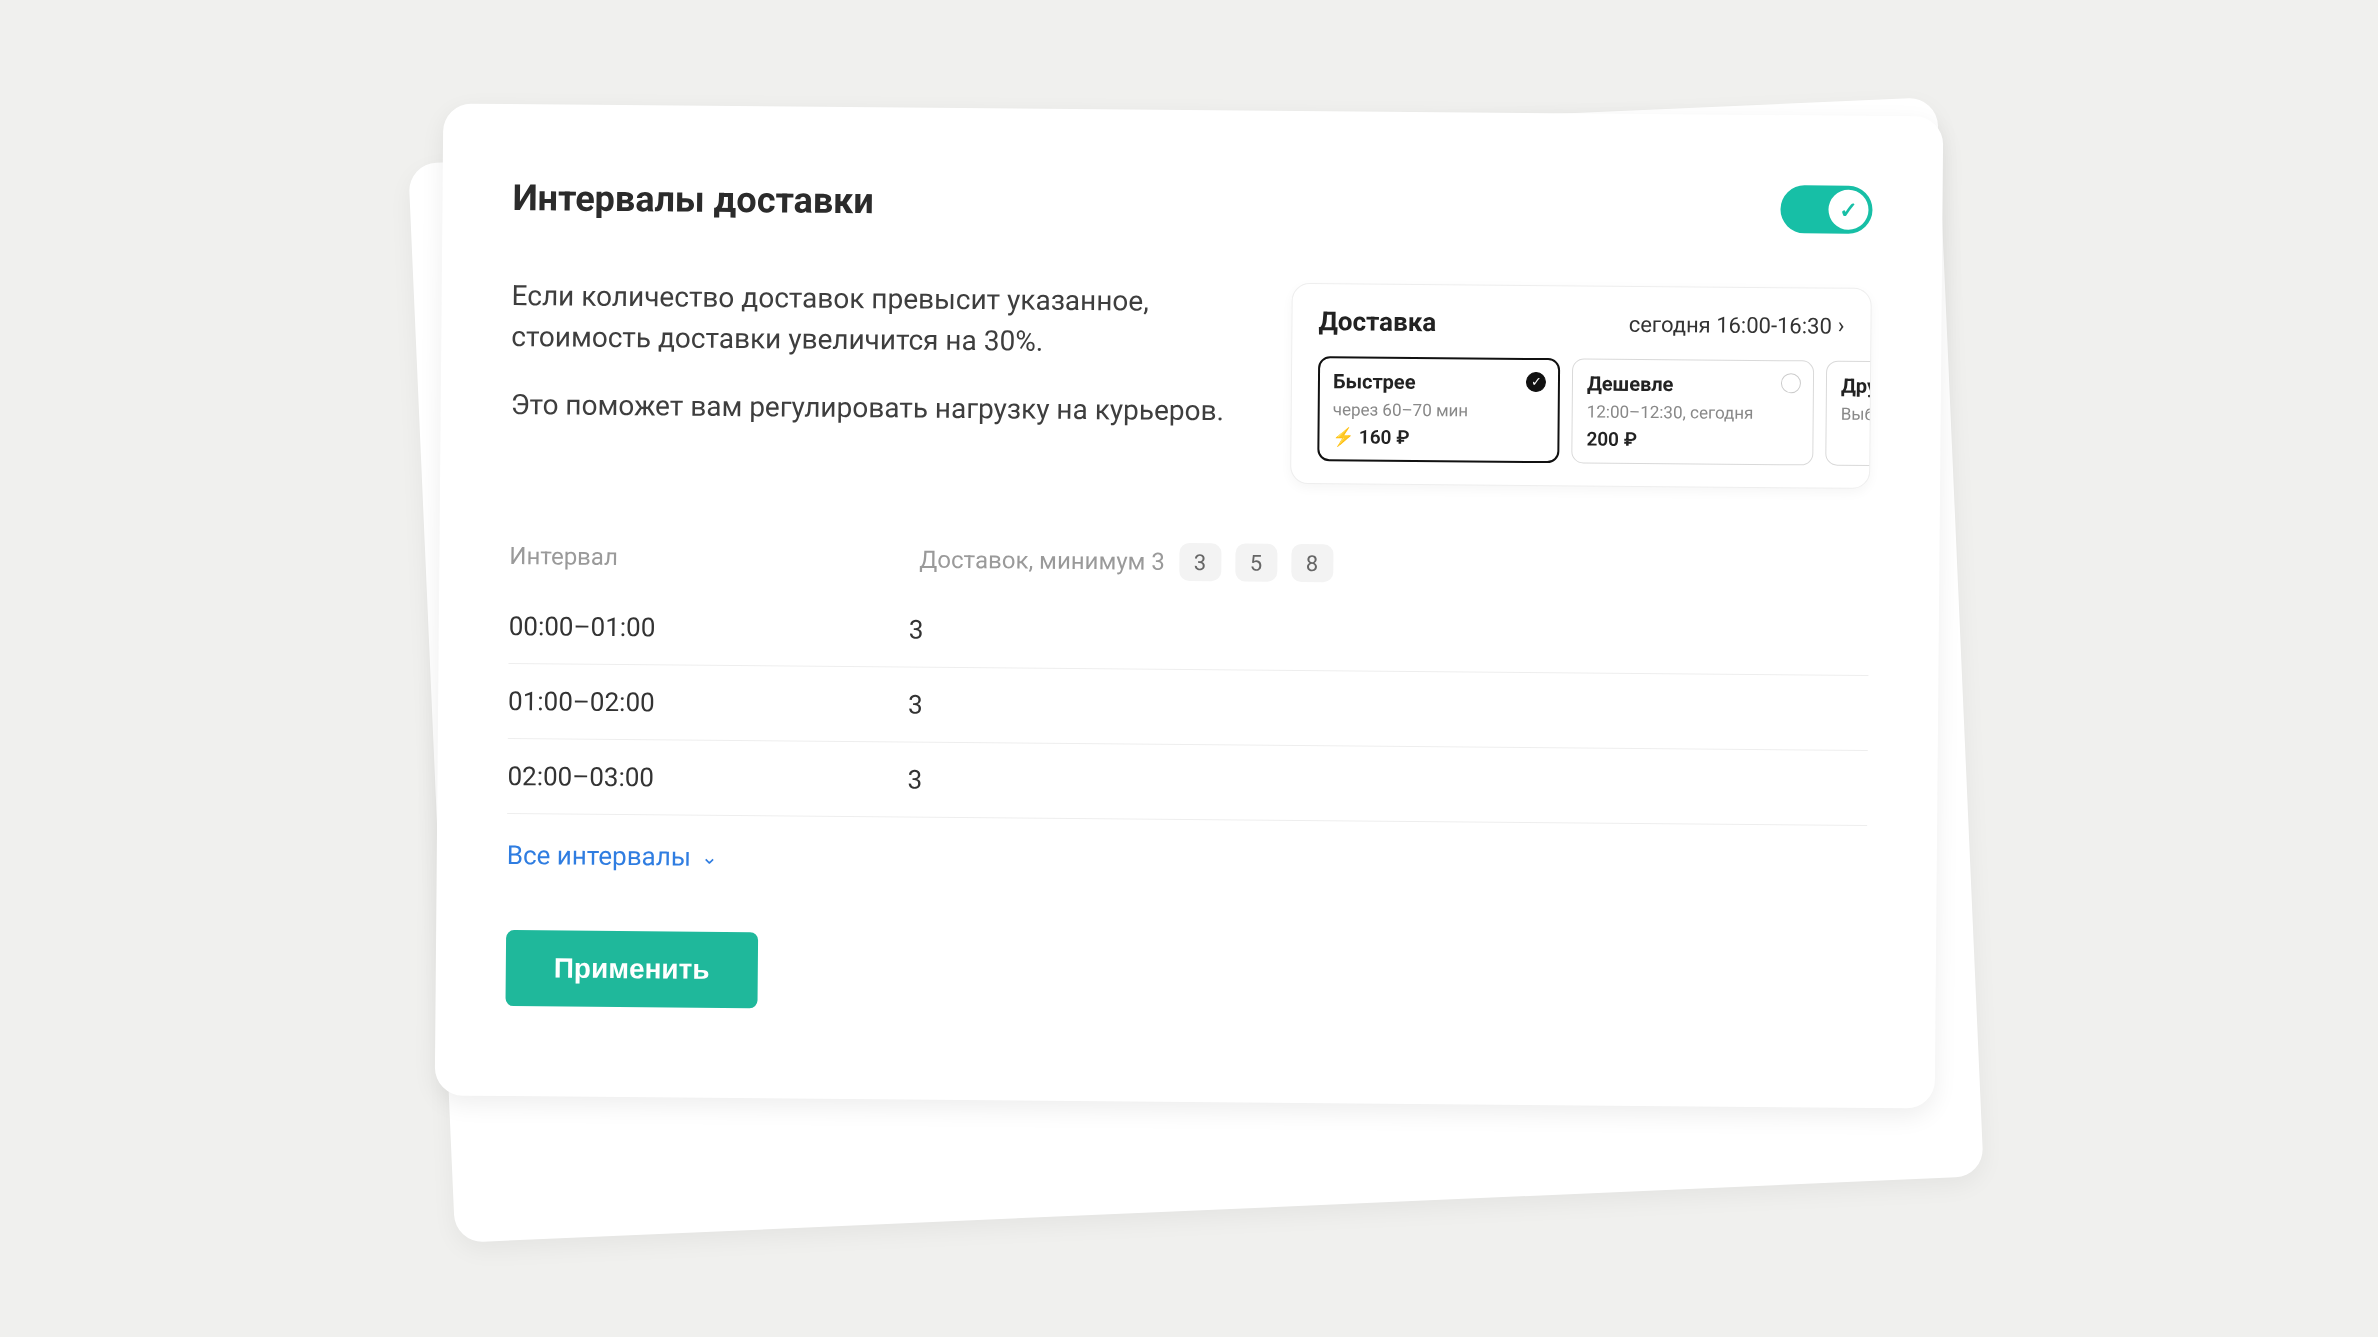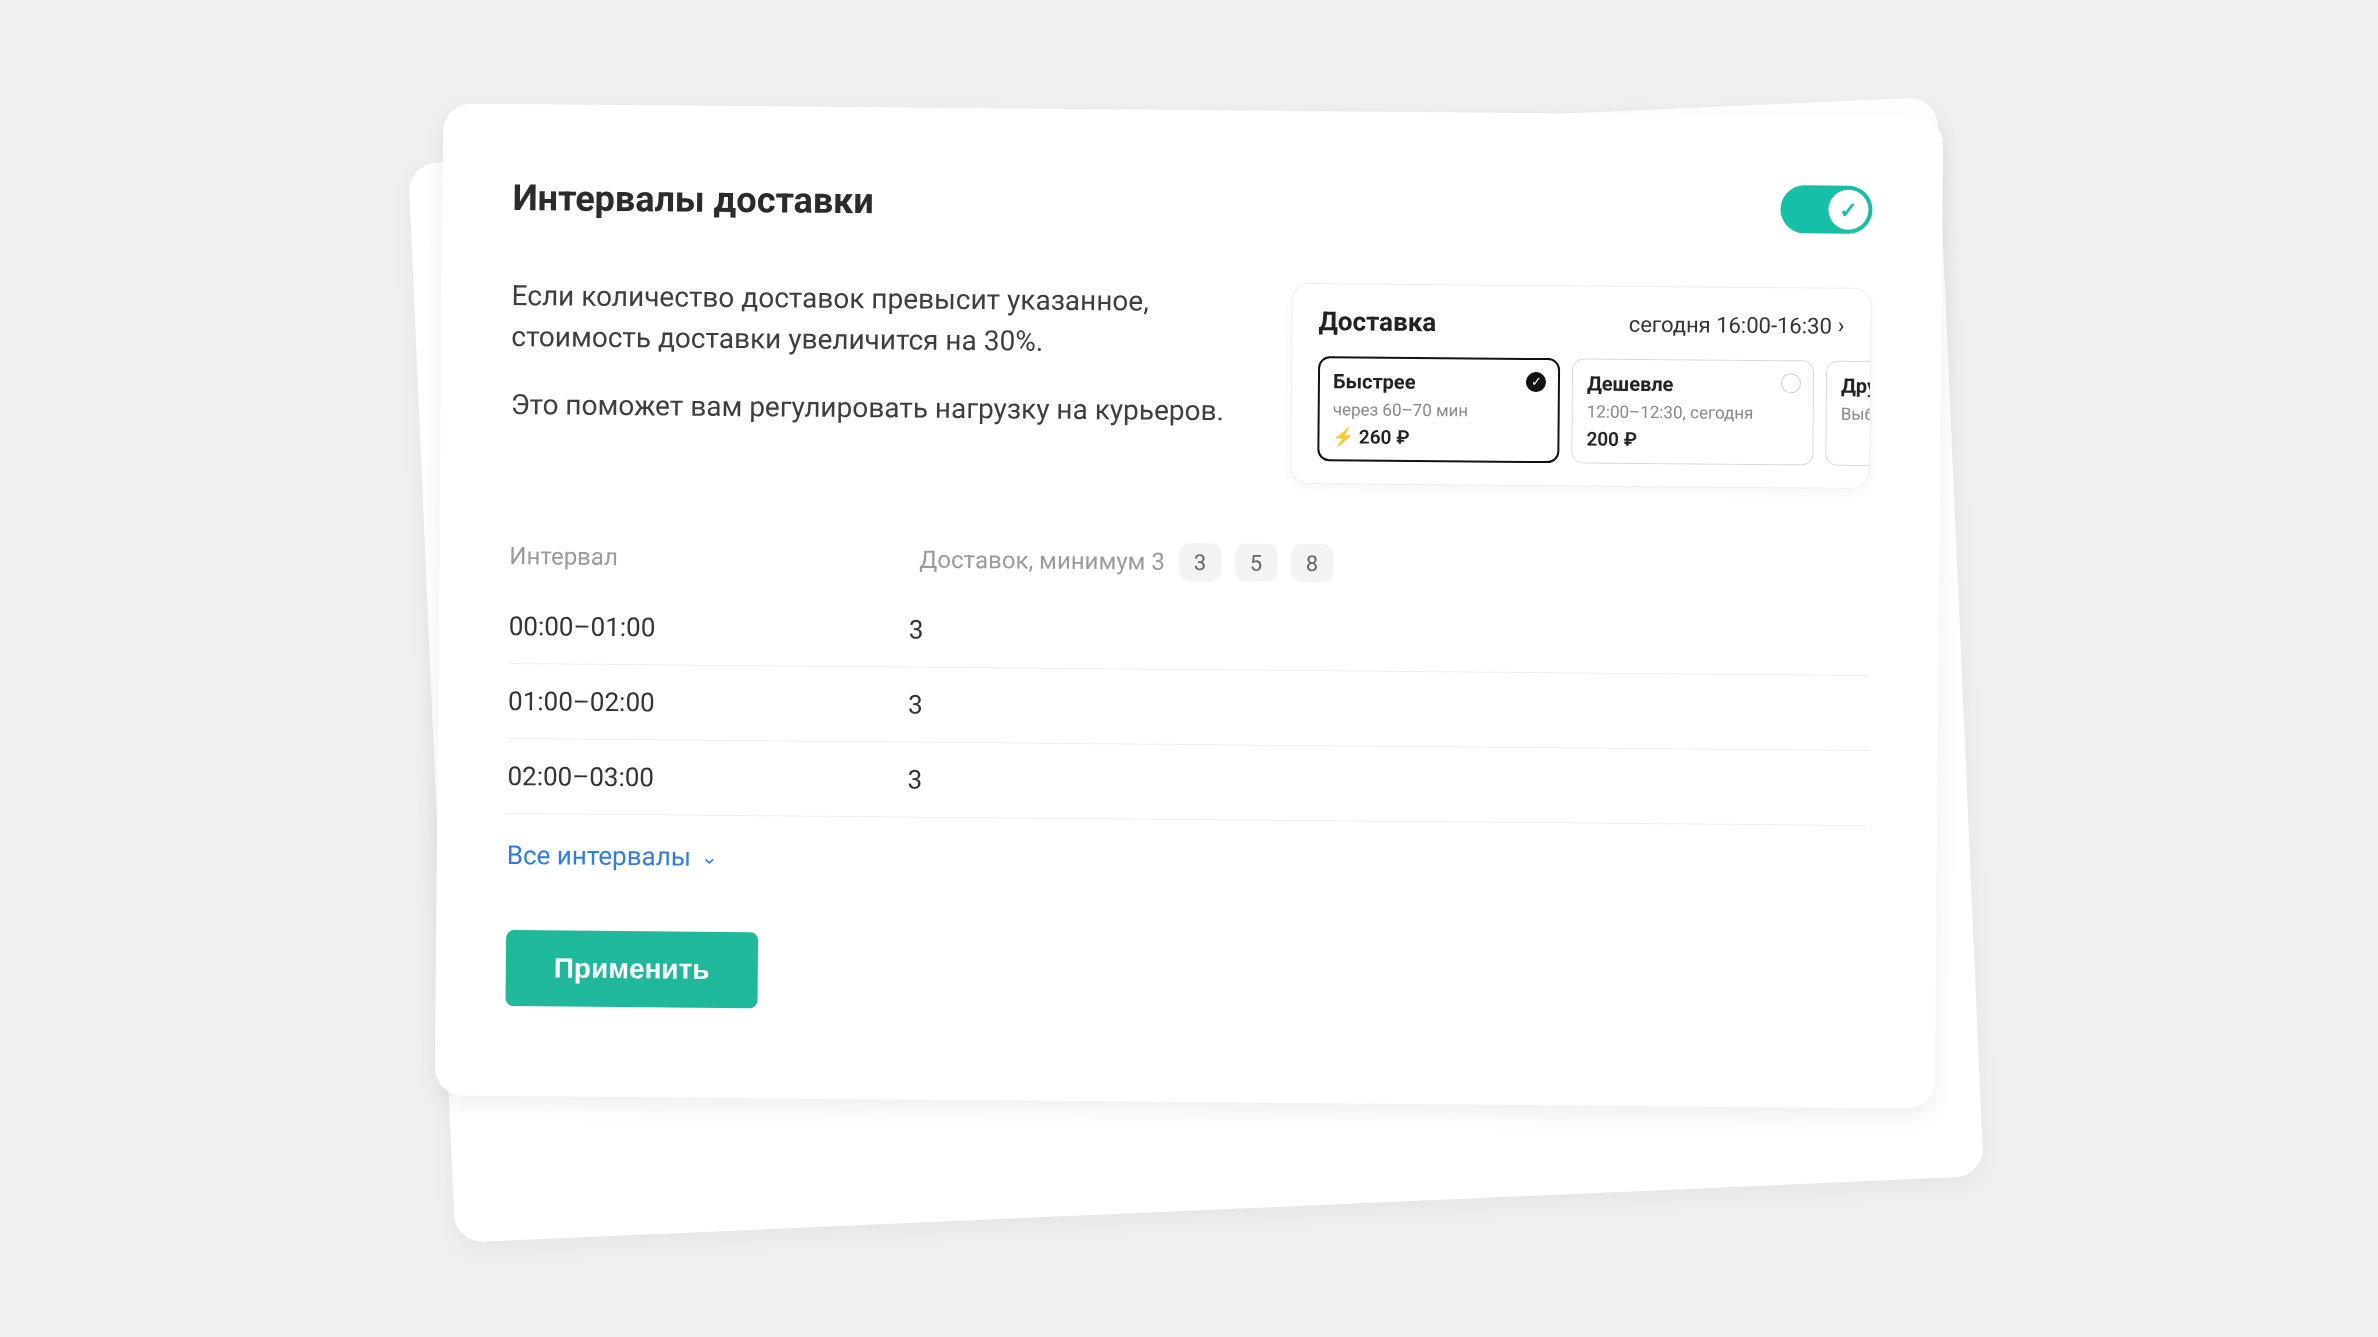--- a/index.html
+++ b/index.html
@@ -221,21 +221,21 @@
             <span class="chevron">›</span>
           </span>
         </div>
         <div class="opt-row">
           <div class="opt selected">
             <div class="radio-dot filled"></div>
             <span class="opt-title">Быстрее</span>
             <span class="opt-sub">через 60–70 мин</span>
             <span class="opt-price">
               <span class="bolt">⚡</span>
-              <span>260 ₽</span>
+              <span>160 ₽</span>
             </span>
           </div>
           <div class="opt">
             <div class="radio-dot"></div>
             <span class="opt-title">Дешевле</span>
             <span class="opt-sub">12:00–12:30, сегодня</span>
             <span class="opt-price">200 ₽</span>
           </div>
           <div class="opt other">
             <span class="opt-title">Дру</span>

